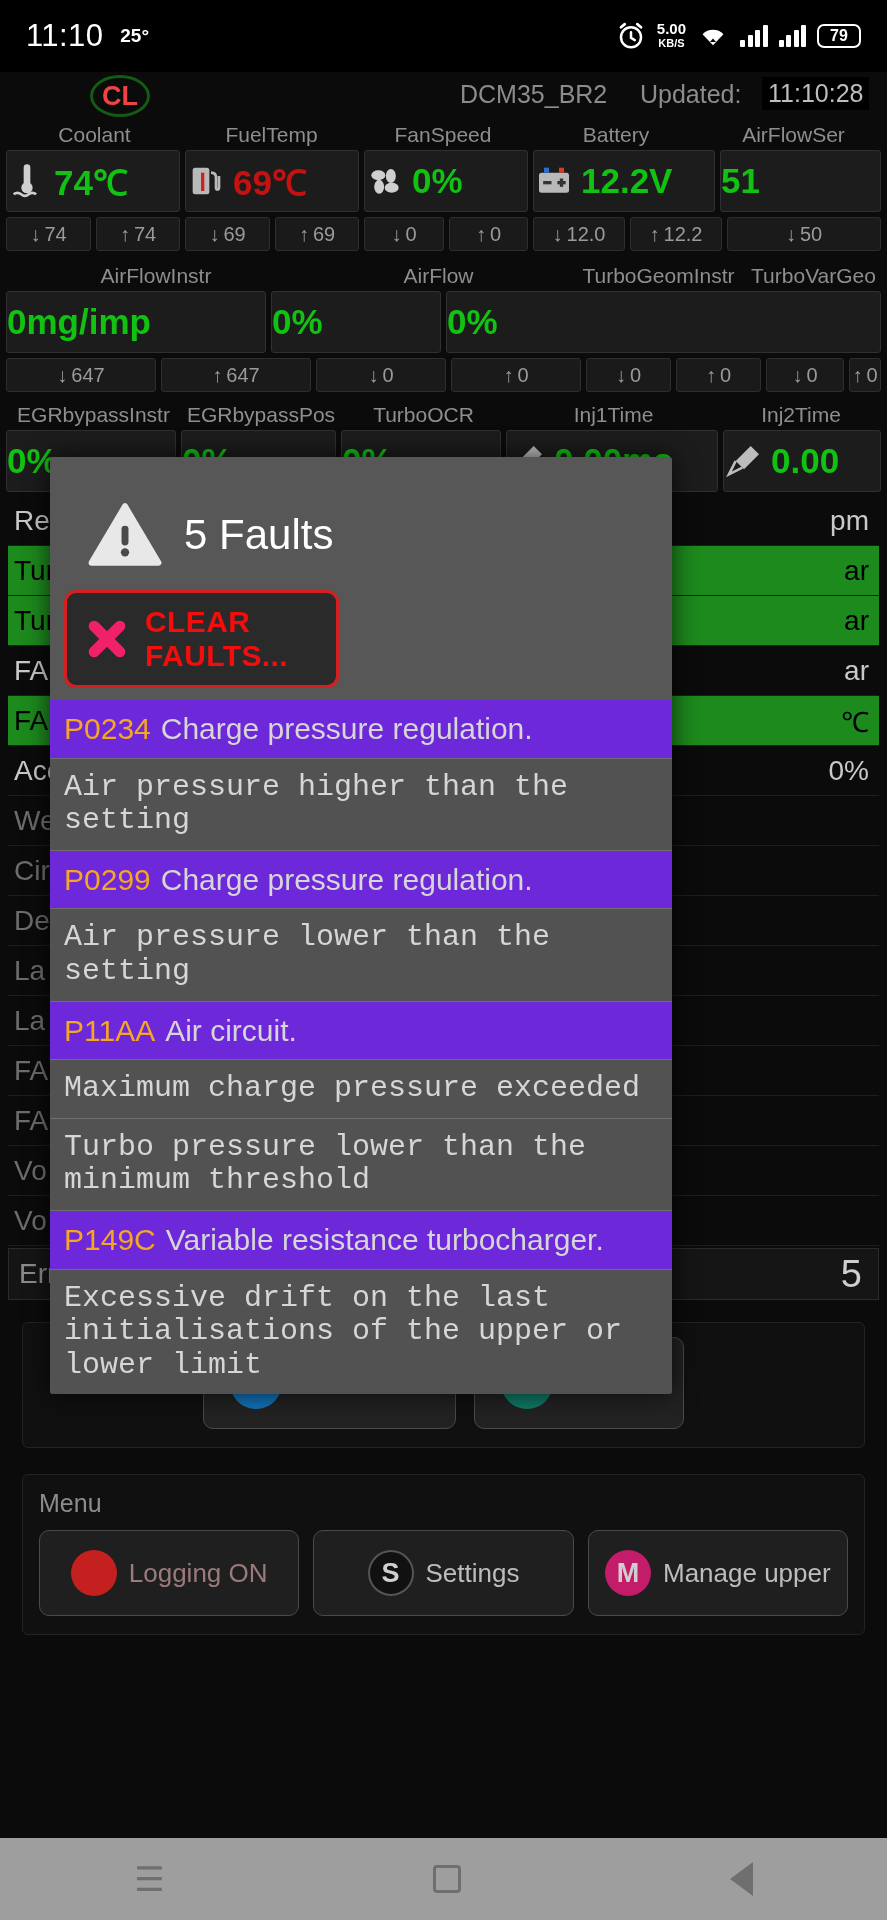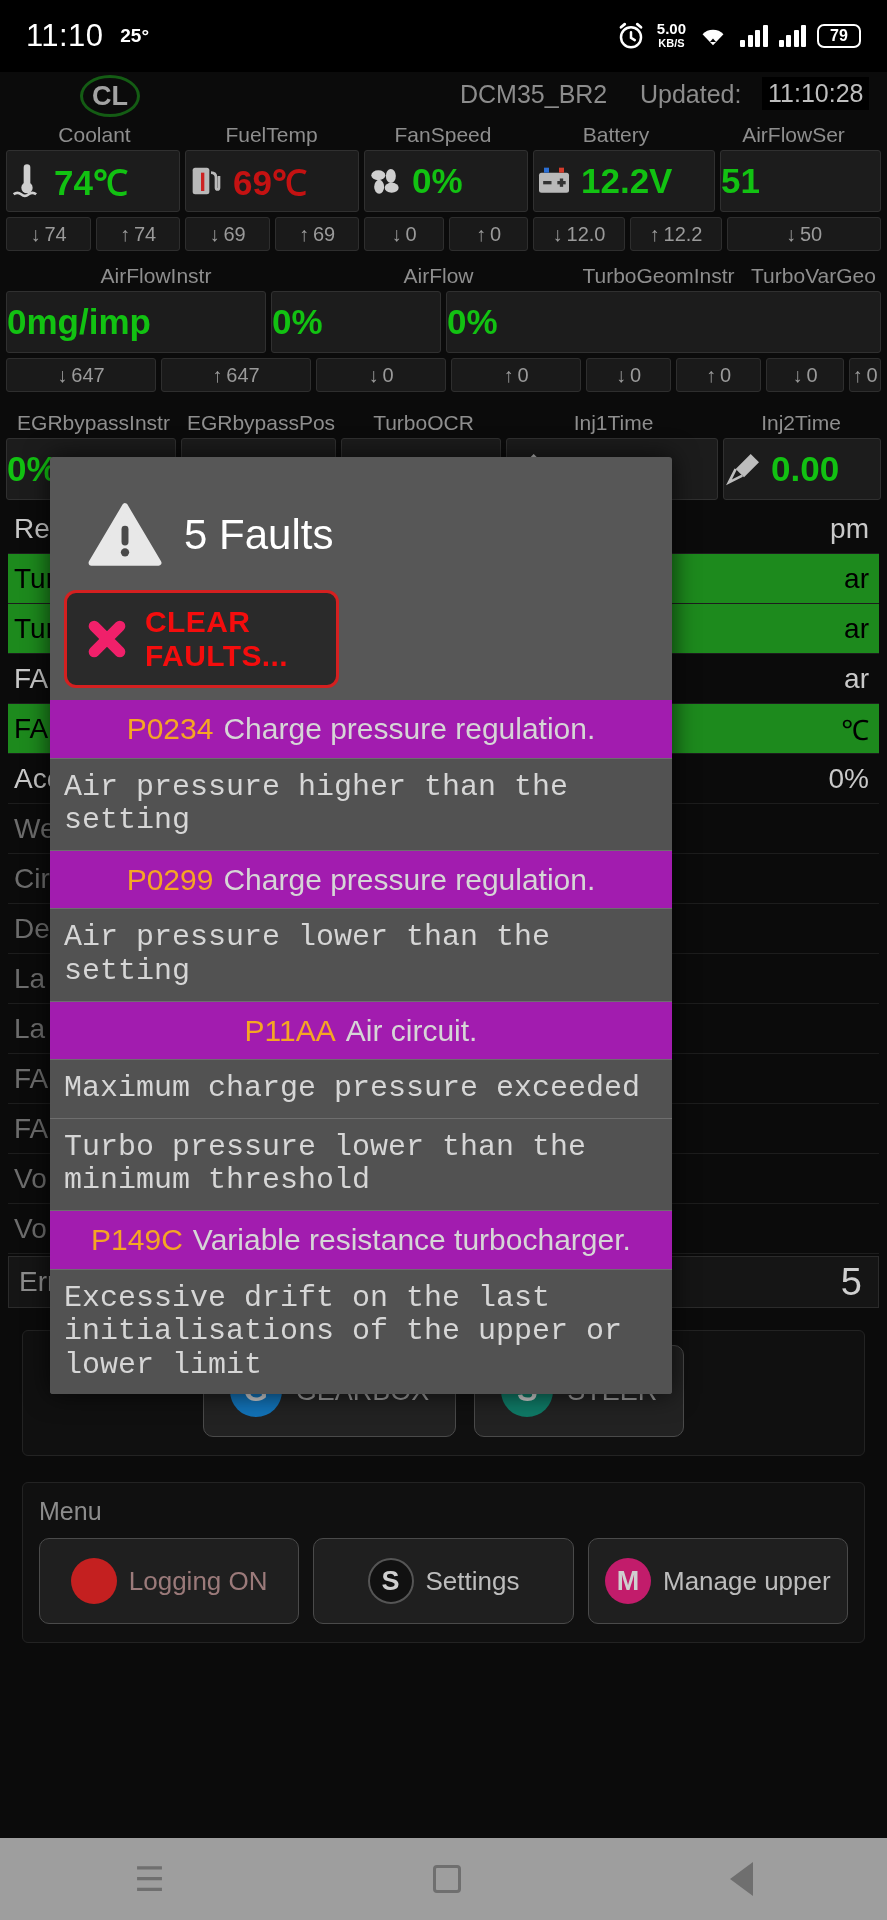--- a/index.html
+++ b/index.html
@@ -36,22 +36,22 @@
     position: absolute; top: 72px; left: 0; width: 887px; height: 1766px;
     background: #0b0b0b; overflow: hidden;
   }
 
   
   .titlerow {
     height: 48px; display: flex; align-items: center;
     padding: 0 16px; position: relative;
   }
   .cl-badge {
-    position: absolute; left: 80px; top: 3px;
-    color: #a3a3a3; font-size: 27px; font-weight: 700;
+    position: absolute; left: 90px; top: 3px;
+    color: #ef4444; font-size: 27px; font-weight: 700;
     border: 3px solid #145c14; border-radius: 50%;
     padding: 0 9px; line-height: 36px;
   }
   .ecu-name {
     position: absolute; left: 460px; top: 8px;
     color: #8c8c8c; font-size: 25px;
   }
   .upd-label { position: absolute; left: 640px; top: 8px; color: #8c8c8c; font-size: 25px; }
   .upd-val {
     position: absolute; left: 762px; top: 5px;
@@ -159,21 +159,21 @@
     display: flex; align-items: center; gap: 16px; padding-left: 18px;
   }
   .xmark { width: 44px; height: 44px; flex: 0 0 auto; }
   .clear-lbl { color: #f40d0d; font-size: 30px; font-weight: 700; letter-spacing: .4px; }
 
   .flist { margin-top: 12px; }
   .fitem {
     padding: 12px 14px; border-bottom: 1px solid #6e6e6e;
     font-size: 30px; line-height: 1.12;
   }
-  .fitem.code { background: #a21caf; text-align: center; }
+  .fitem.code { background: #6d28d9; }
   .fitem.desc { background: #525252; font-family: Liberation Mono, monospace; }
   .fcode { color: #f5a623; font-weight: 400; }
   .fdesc { color: #d6d6d6; margin-left: 10px; }
   .ftext { color: #d6d6d6; }
 </style>
 </head>
 <body>
 
 <div class="screen">
 
@@ -306,21 +306,21 @@
         <div class="mmbox" style="flex:0 0 150px">↑<span>647</span></div>
         <div class="mmbox" style="flex:0 0 130px">↓<span>0</span></div>
         <div class="mmbox" style="flex:0 0 130px">↑<span>0</span></div>
         <div class="mmbox" style="flex:0 0 85px">↓<span>0</span></div>
         <div class="mmbox" style="flex:0 0 85px">↑<span>0</span></div>
         <div class="mmbox" style="flex:0 0 78px">↓<span>0</span></div>
         <div class="mmbox" style="flex:1 1 auto">↑<span>0</span></div>
       </div>
     </div>
 
-    <div class="gauge-block" style="margin-top:16px">
+    <div class="gauge-block" style="margin-top:8px">
       <div class="labels">
         <span style="flex:0 0 175px">EGRbypassInstr</span>
         <span style="flex:0 0 160px">EGRbypassPos</span>
         <span style="flex:0 0 165px">TurboOCR</span>
         <span style="flex:0 0 215px">Inj1Time</span>
         <span style="flex:1 1 auto">Inj2Time</span>
       </div>
       <div class="vals">
         <div class="gauge" style="flex:0 0 170px">
           <span class="gval">0%</span>

